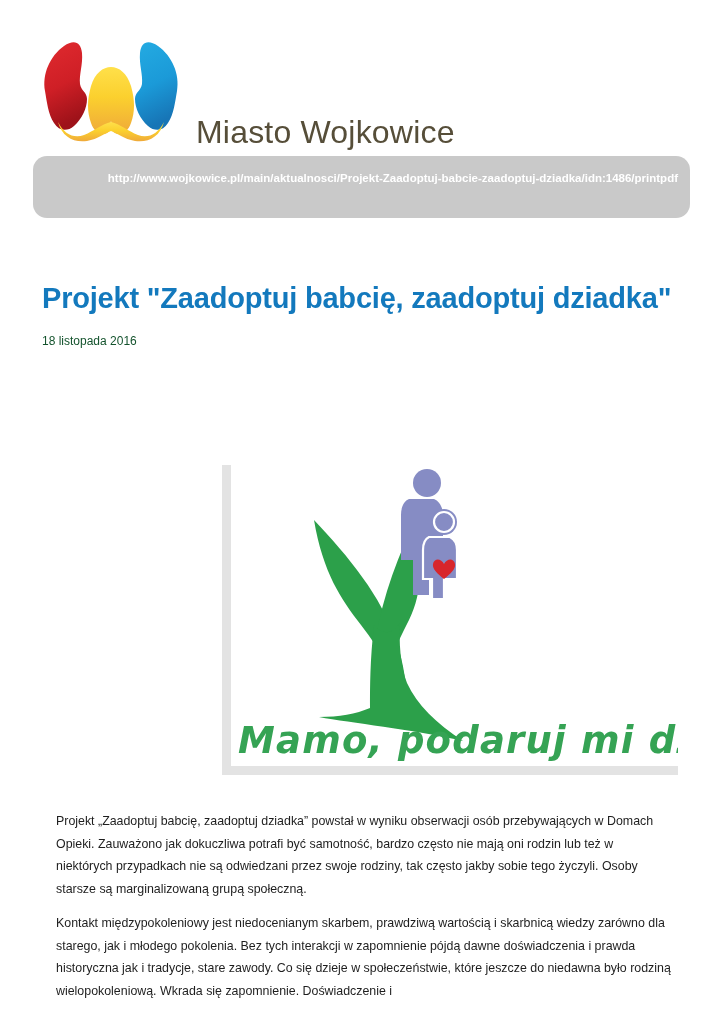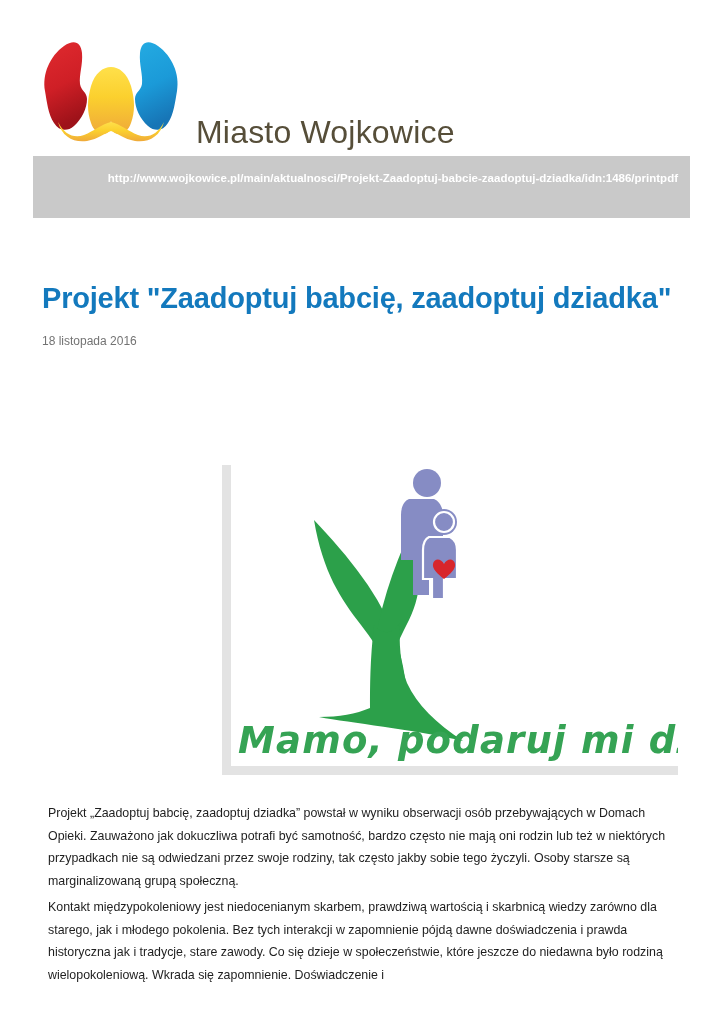--- a/index.html
+++ b/index.html
@@ -53,20 +53,21 @@
   
   .url-bar {
     position: absolute;
     left: 33px;
     top: 156px;
     width: 657px;
     height: 62px;
     background: #c9c9c9;
     box-sizing: border-box;
     padding: 12px 12px 0 12px;
+    border-radius: 14px;
   }
   .url-text {
     font-size: 11.5px;
     font-weight: bold;
     color: #ffffff;
     text-align: right;
     line-height: 20px;
     word-break: break-all;
     font-family: "Liberation Sans", sans-serif;
   }
@@ -85,21 +86,21 @@
     color: #1379bd;
     line-height: 37px;
     letter-spacing: -0.2px;
     margin: 0;
     font-family: "Liberation Sans", sans-serif;
   }
 
   .article-date {
     margin-top: 17px;
     font-size: 12px;
-    color: #737373;
+    color: #14532d;
     font-family: "Liberation Sans", sans-serif;
   }
 
   
   .poster {
     position: absolute;
     left: 222px;
     top: 465px;
     width: 456px;
     height: 310px;
@@ -134,21 +135,21 @@
     position: absolute;
     left: 44px;
     top: 798px;
     width: 641px;
     font-size: 12.4px;
     color: #1e1e1e;
     line-height: 22.5px;
     font-family: "Liberation Sans", sans-serif;
   }
   .body-text p {
-    margin: 4px;
+    margin: 12px;
   }
 </style>
 </head>
 <body>
 
 <div class="page">
 
   <div class="header">
 
     <div class="logo-wrap">

